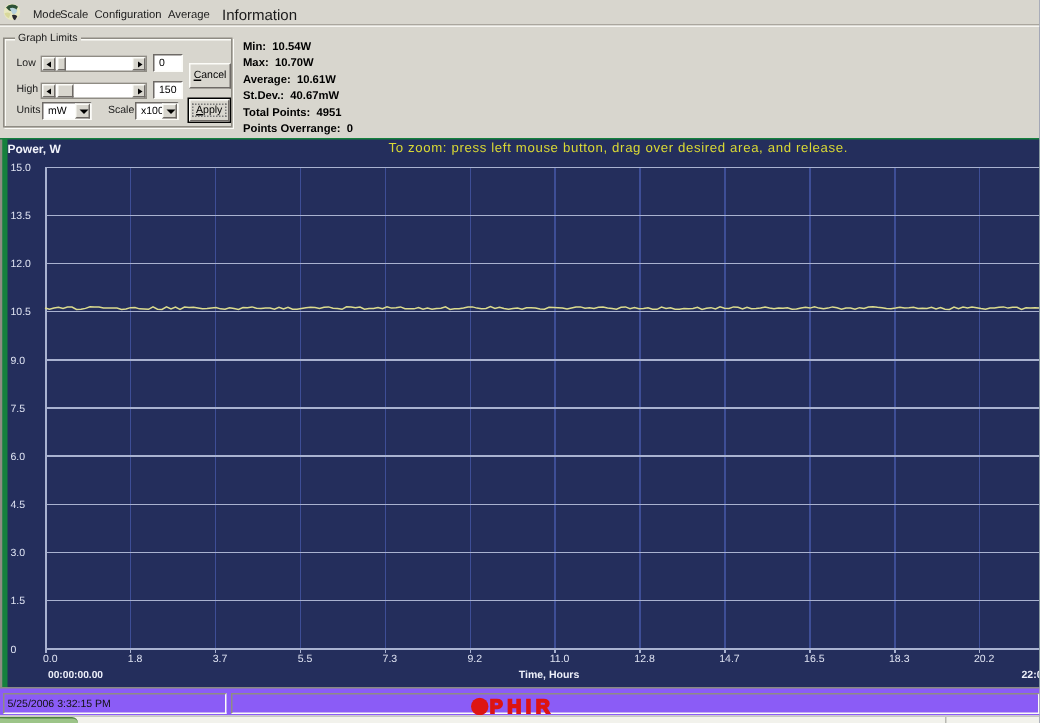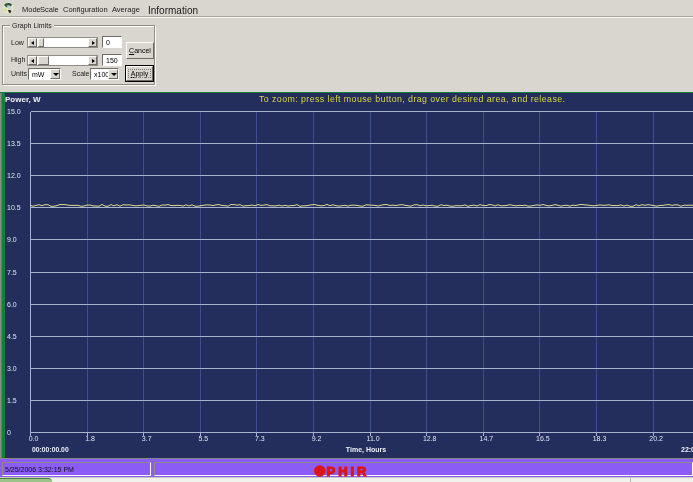--- a/index.html
+++ b/index.html
@@ -66,20 +66,26 @@
   <div class="abs raised" style="right:0;top:0;width:10px;height:10px">
         <div class="abs" style="left:2px;top:3px;width:0;height:0;border:3px solid transparent;border-top:3.5px solid #000;border-bottom:none"></div>
       </div>
 </div>
 
 <div class="abs raised" style="left:126px;top:42px;width:28px;height:17px;font-size:7px;text-align:center;line-height:15px;color:#000"><u>C</u>ancel</div>
 <div class="abs" style="left:125px;top:65px;width:29px;height:17px;border:1px solid #000;background:#d8d6ce">
   <div class="abs raised" style="left:0;top:0;width:27px;height:15px;font-size:7px;text-align:center;line-height:13px;color:#000"><span style="outline:1px dotted #777;padding:0 2px"><u>A</u>pply</span></div>
 </div>
 
+<div class="abs" style="left:162px;top:26px;font-size:7.5px;font-weight:bold;color:#000;line-height:10.9px;white-space:pre">Min:  10.54W
+Max:  10.70W
+Average:  10.61W
+St.Dev.:  40.67mW
+Total Points:  4951
+Points Overrange:  0</div>
 
 <div class="abs" style="left:0;top:92px;width:693px;height:366px;background:#15803d">
 <svg width="693" height="366" viewBox="0 0 693 366" style="position:absolute;left:0;top:0">
 <rect x="5" y="1" width="688" height="365" fill="#242e5c"></rect>
 <rect x="0" y="1" width="1.5" height="365" fill="#8f8c84"></rect>
 <g shape-rendering="crispEdges">
 <line x1="87.1" y1="19.5" x2="87.1" y2="340.5" stroke="#3e4e96" stroke-width="1"></line>
           <line x1="143.7" y1="19.5" x2="143.7" y2="340.5" stroke="#3e4e96" stroke-width="1"></line>
           <line x1="200.3" y1="19.5" x2="200.3" y2="340.5" stroke="#3e4e96" stroke-width="1"></line>
           <line x1="256.9" y1="19.5" x2="256.9" y2="340.5" stroke="#3e4e96" stroke-width="1"></line>

